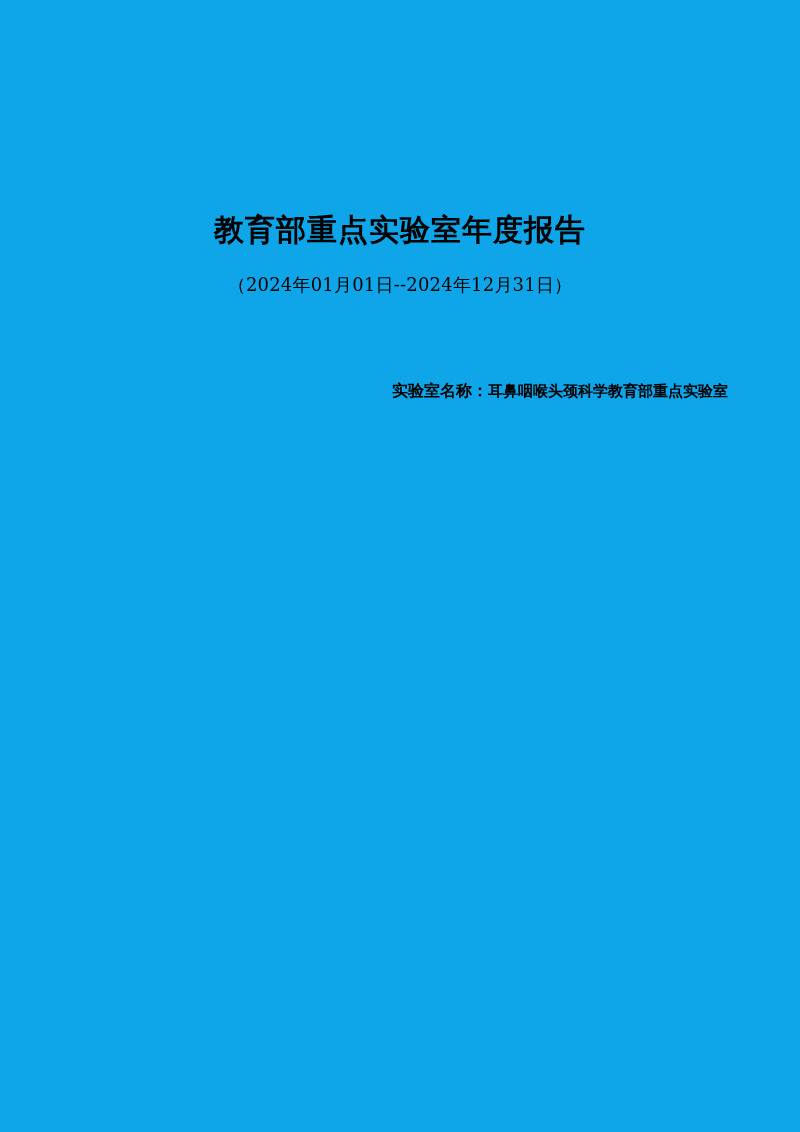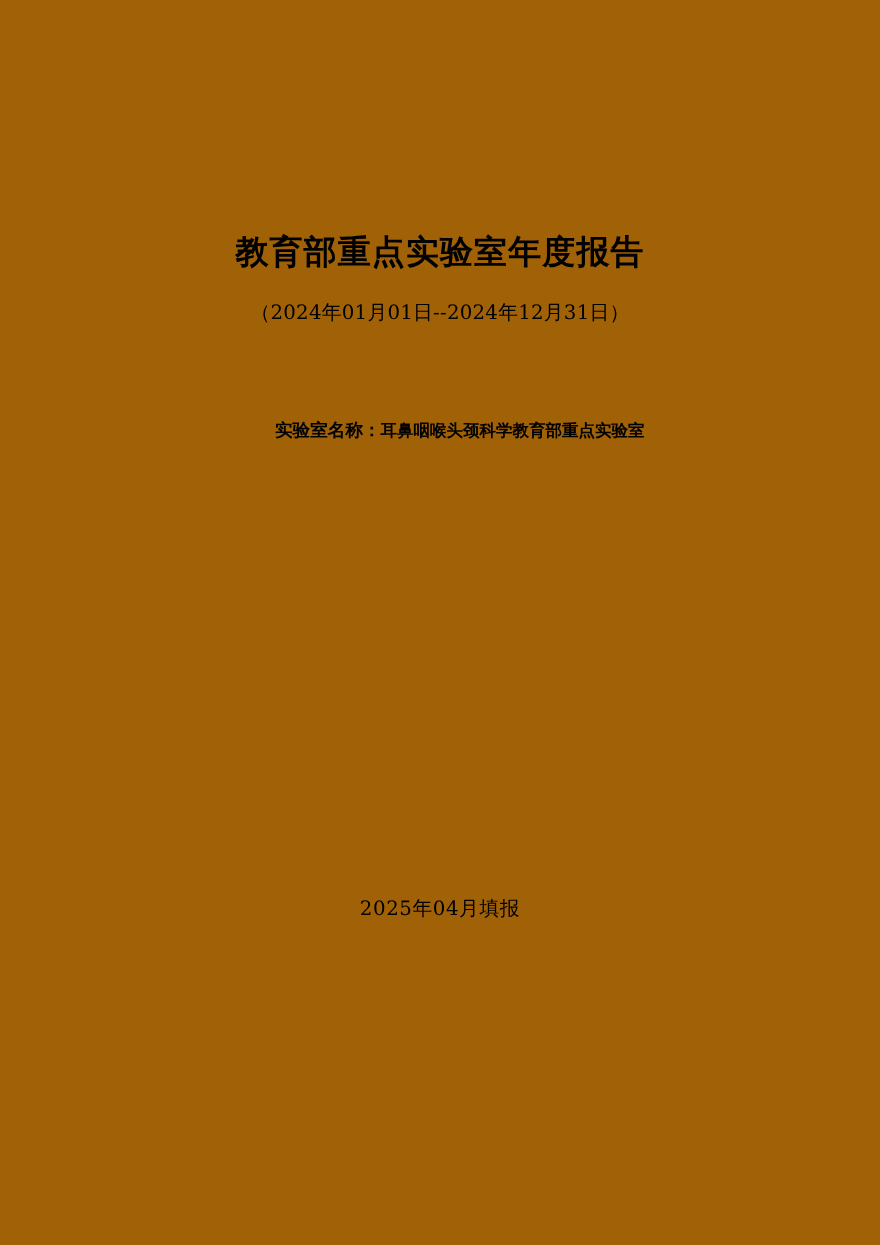--- a/index.html
+++ b/index.html
@@ -14,21 +14,21 @@
     color: #000000;
     -webkit-font-smoothing: antialiased;
   }
 
   .page {
     position: relative;
     width: 800px;
     height: 1132px;
     box-sizing: border-box;
     overflow: hidden;
-    background: #a16207;
+    background: #0ea5e9;
   }
 
   .cover-title {
     position: absolute;
     top: 210px;
     left: 0;
     width: 800px;
     text-align: center;
     font-family: "DejaVu Serif", "Liberation Serif", serif;
     font-weight: 700;
@@ -50,21 +50,21 @@
     letter-spacing: 0.2px;
     line-height: 1.4;
     color: #000000;
   }
 
   .lab-line {
     position: absolute;
     top: 380px;
     left: 108px;
     width: 620px;
-    text-align: center;
+    text-align: right;
     font-family: Liberation Mono, monospace;
     font-weight: 700;
     font-size: 16px;
     line-height: 1.5;
     color: #000000;
     white-space: nowrap;
   }
   .lab-line .lab-label {
     font-weight: 700;
     font-size: 16px;
@@ -94,15 +94,14 @@
 <div class="page">
 
   <div class="cover-title">教育部重点实验室年度报告</div>
 
   <div class="cover-period">（2024年01月01日--2024年12月31日）</div>
 
   <div class="lab-line">
     <span class="lab-label">实验室名称：</span><span class="lab-value">耳鼻咽喉头颈科学教育部重点实验室</span>
   </div>
 
-  <div class="cover-date">2025年04月填报</div>
 
 </div>
 
 </body></html>

